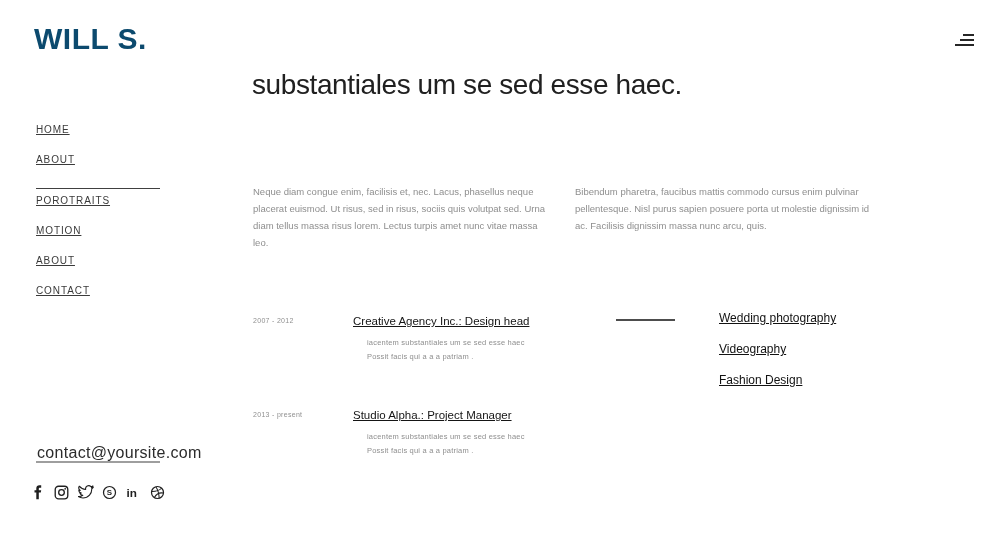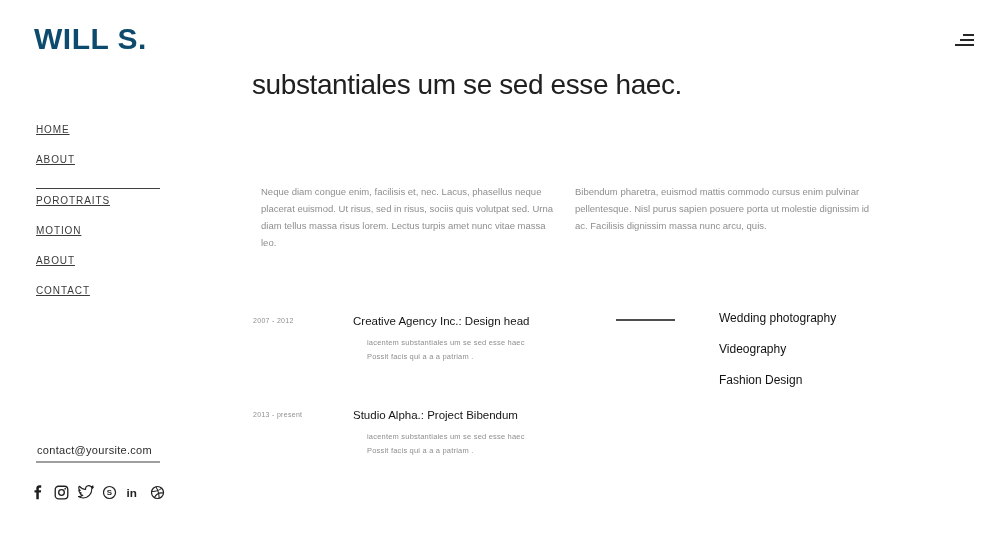--- a/index.html
+++ b/index.html
@@ -22,21 +22,21 @@
   .nav li {
     font-size:10px; line-height:8px; letter-spacing:0.9px;
     color:#3a3a3a; margin-bottom:22px; cursor:pointer;text-decoration:underline;
   }
   .nav li.active {
     padding-bottom:24px; margin-bottom:8px;
     border-bottom:1px solid #404040; width:124px;
   }
   .email {
     position:absolute; left:37px; top:444px;
-    font-size:11px; letter-spacing:0.3px; color:#2b2b2b;
+    font-size:16px; letter-spacing:0.3px; color:#2b2b2b;
     text-decoration:none; cursor:pointer;
   }
   .email-underline {
     position:absolute; left:36px; top:461px;
     width:124px; height:2px; background:#9e9e9e;
   }
   .social {
     position:absolute; left:30px; top:484px;
     display:flex; align-items:center; gap:9px; list-style:none;
   }
@@ -56,48 +56,48 @@
   .heading {
     position:absolute; left:252px; top:62px; width:590px;
     font-size:28px; line-height:45px; font-weight:400;
     letter-spacing:-0.4px; color:#202020;
   }
   .heading span { display:block; }
   .para {
     position:absolute; top:183px;
     font-size:9.5px; line-height:17px; color:#8e8e8e;
   }
-  .para.p1 { left:261px; width:298px; }
+  .para.p1 { left:253px; width:298px; }
   .para.p2 { left:575px; width:302px; }
   .exp-period {
     position:absolute; left:253px;
     font-size:7px; line-height:9px; letter-spacing:0.3px; color:#909090;
   }
   .exp-title {
     position:absolute; left:353px;
-    font-size:11.5px; line-height:13px; font-weight:500; color:#151515;
+    font-size:11.5px; line-height:13px; font-weight:500; color:#151515;text-decoration:underline;
   }
   .exp-desc {
     position:absolute; left:367px;
     font-size:7.5px; line-height:14px; color:#8f8f8f; letter-spacing:0.2px;
   }
   .exp-desc span { display:block; }
   .r1 .exp-period { top:316px; }
   .r1 .exp-title  { top:315px; }
   .r1 .exp-desc   { top:336px; }
   .r2 .exp-period { top:410px; }
   .r2 .exp-title  { top:409px; }
   .r2 .exp-desc   { top:430px; }
   .skills-divider {
     position:absolute; left:616px; top:319px;
     width:59px; height:2px; background:#4d4d4d;
   }
   .skills { position:absolute; left:719px; top:312px; list-style:none; }
   .skills li {
-    font-size:12px; line-height:13px; color:#121212; margin-bottom:18px;
+    font-size:12px; line-height:13px; color:#121212; margin-bottom:18px;text-decoration:underline;
   }
 </style>
 </head>
 <body>
 
 <div class="logo">WILL S.</div>
 
 <ul class="nav">
   <li>HOME</li>
   <li class="active">ABOUT</li>
@@ -163,34 +163,34 @@
   <div class="bar b1"></div>
   <div class="bar b2"></div>
   <div class="bar b3"></div>
 </div>
 
 <h1 class="heading">
   <span>substantiales um se sed esse haec.</span>
 </h1>
 
 <p class="para p1">Neque diam congue enim, facilisis et, nec. Lacus, phasellus neque placerat euismod. Ut risus, sed in risus, sociis quis volutpat sed. Urna diam tellus massa risus lorem. Lectus turpis amet nunc vitae massa leo.</p>
-<p class="para p2">Bibendum pharetra, euismod mattis commodo cursus enim pulvinar pellentesque. Nisl purus sapien posuere porta ut molestie dignissim id ac. Facilisis dignissim massa nunc arcu, quis.</p>
+<p class="para p2">Bibendum pharetra, faucibus mattis commodo cursus enim pulvinar pellentesque. Nisl purus sapien posuere porta ut molestie dignissim id ac. Facilisis dignissim massa nunc arcu, quis.</p>
 
 <div class="r1">
   <div class="exp-period">2007 - 2012</div>
   <div class="exp-title">Creative Agency Inc.: Design head</div>
   <div class="exp-desc">
     <span>iacentem substantiales um se sed esse haec</span>
     <span>Possit facis qui a a a patriam .</span>
   </div>
 </div>
 
 <div class="r2">
   <div class="exp-period">2013 - present</div>
-  <div class="exp-title">Studio Alpha.: Project Bibendum</div>
+  <div class="exp-title">Studio Alpha.: Project Manager</div>
   <div class="exp-desc">
     <span>iacentem substantiales um se sed esse haec</span>
     <span>Possit facis qui a a a patriam .</span>
   </div>
 </div>
 
 <div class="skills-divider"></div>
 <ul class="skills">
   <li>Wedding photography</li>
   <li>Videography</li>

